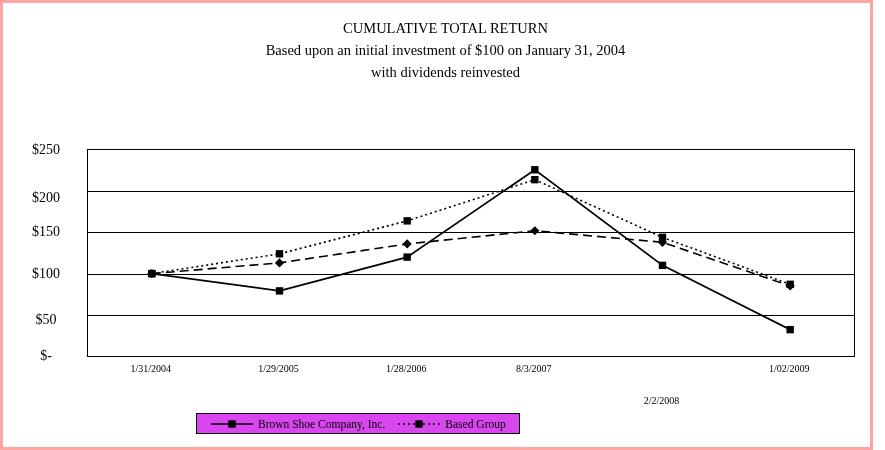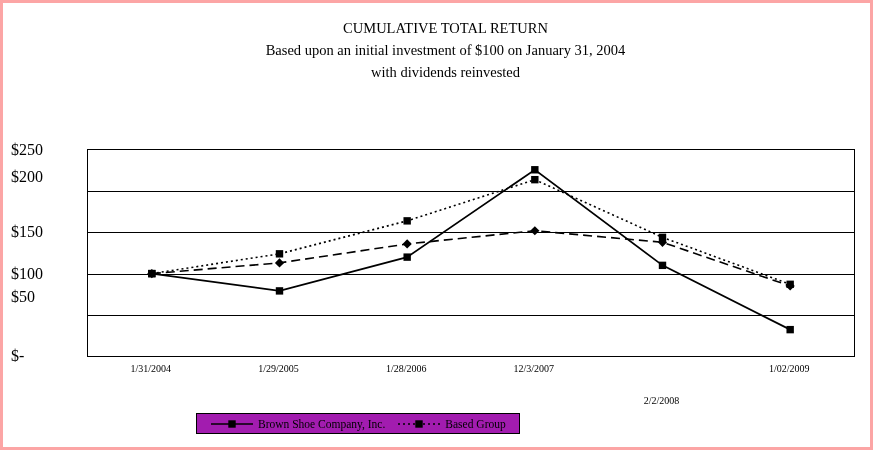--- a/index.html
+++ b/index.html
@@ -53,22 +53,22 @@
   }
   #svg-lines {
     position: absolute;
     left: 0;
     top: 0;
   }
   .ytick {
     position: absolute;
     right: 0;
     width: 70px;
-    text-align: left;
-    font-size: 16px;
+    text-align: center;
+    font-size: 14px;
     color: #000000;
     transform: translateY(-50%);
   }
   #y-axis-labels {
     position: absolute;
     left: 4px;
     top: 146px;
     width: 74px;
     height: 208px;
   }
@@ -88,21 +88,21 @@
     white-space: nowrap;
   }
   
   #legend {
     position: absolute;
     left: 193px;
     top: 410px;
     height: 21px;
     box-sizing: border-box;
     border: 1px solid #000000;
-    background: #a21caf;
+    background: #d946ef;
     display: flex;
     align-items: center;
     padding: 0 7px;
     justify-content: space-between;
   }
   .legend-entry {
     display: flex;
     align-items: center;
     margin: 0 6px;
   }
@@ -123,24 +123,24 @@
 <div id="page">
 
   <div id="title-block">
     <div>CUMULATIVE TOTAL RETURN</div>
     <div>Based upon an initial investment of $100 on January 31, 2004</div>
     <div>with dividends reinvested</div>
   </div>
 
   <div id="y-axis-labels">
       <div class="ytick" style="top: 207px;">$-</div>
-      <div class="ytick" style="top: 148px;">$50</div>
+      <div class="ytick" style="top: 171px;">$50</div>
       <div class="ytick" style="top: 124.6px;">$100</div>
       <div class="ytick" style="top: 83.4px;">$150</div>
-      <div class="ytick" style="top: 28px;">$200</div>
+      <div class="ytick" style="top: 49px;">$200</div>
       <div class="ytick" style="top: 1px;">$250</div>
     </div>
 
   <div id="plot">
     <svg id="svg-lines" width="766" height="206" viewBox="0 0 766 206">
         <polyline points="63.833333333333336,123.6 191.5,140.904 319.1666666666667,107.12 446.83333333333337,19.775999999999982 574.5,115.36 702.1666666666667,179.632" fill="none" stroke="#000000" stroke-width="1.7"></polyline>
         <rect x="60.13333333333333" y="119.89999999999999" width="7.4" height="7.4" fill="#000000"></rect>
         <rect x="187.8" y="137.204" width="7.4" height="7.4" fill="#000000"></rect>
         <rect x="315.4666666666667" y="103.42" width="7.4" height="7.4" fill="#000000"></rect>
         <rect x="443.1333333333334" y="16.075999999999983" width="7.4" height="7.4" fill="#000000"></rect>
@@ -164,21 +164,21 @@
   <div class="gridline" style="top: 164.8px;"></div>
       <div class="gridline" style="top: 123.6px;"></div>
       <div class="gridline" style="top: 82.4px;"></div>
       <div class="gridline" style="top: 41.2px;"></div>
     </div>
 
   <div id="x-axis-labels">
       <div class="xtick" style="left: 63.8333px;">1/31/2004</div>
       <div class="xtick" style="left: 191.5px;">1/29/2005</div>
       <div class="xtick" style="left: 319.167px;">1/28/2006</div>
-      <div class="xtick" style="left: 446.833px;">12/3/2007</div>
+      <div class="xtick" style="left: 446.833px;">8/3/2007</div>
       <div class="xtick" style="left: 574.5px; margin-top: 32px;">2/2/2008</div>
       <div class="xtick" style="left: 702.167px;">1/02/2009</div>
     </div>
 
   <div id="legend">
       <div class="legend-entry">
         <svg class="lg-swatch" width="44" height="12" viewBox="0 0 44 12">
           <line x1="1" y1="6" x2="43" y2="6" stroke="#000000" stroke-width="1.6"></line>
           <rect x="18.3" y="2.3" width="7.4" height="7.4" fill="#000000"></rect>
         </svg>

